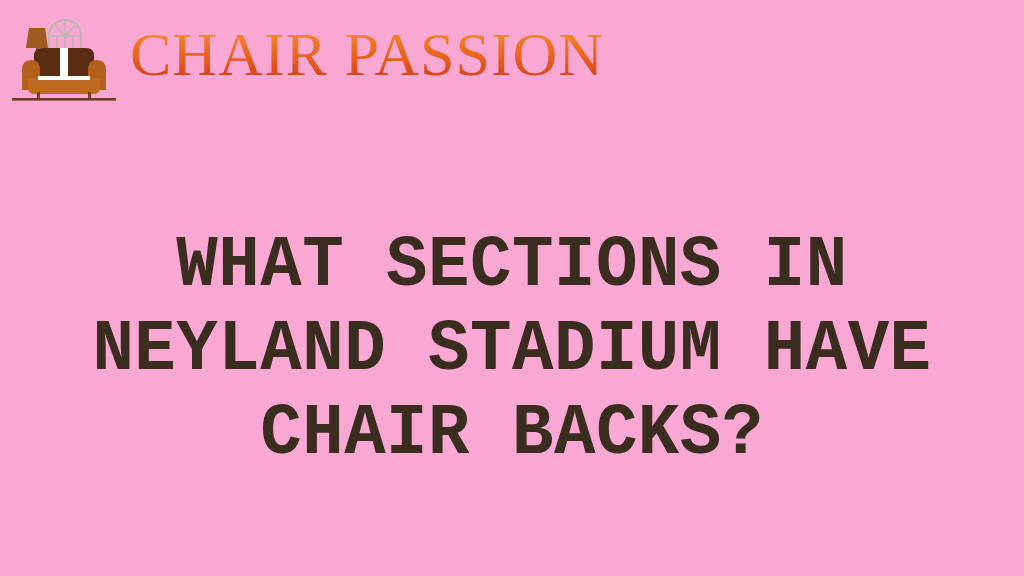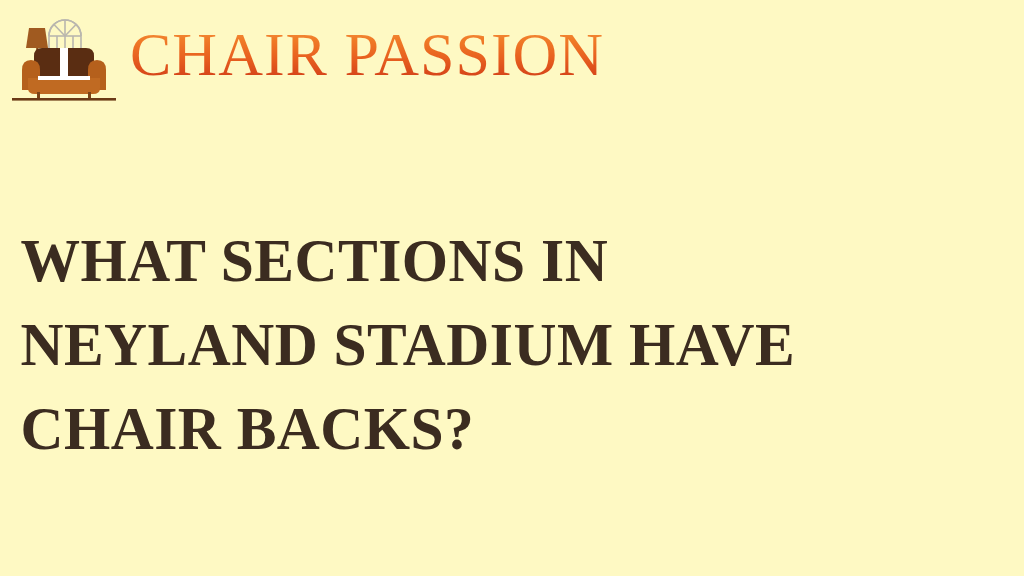--- a/index.html
+++ b/index.html
@@ -13,21 +13,21 @@
     height: 576px;
     overflow: hidden;
     font-family: "Liberation Sans", sans-serif;
     -webkit-font-smoothing: antialiased;
   }
 
   .page {
     position: relative;
     width: 1024px;
     height: 576px;
-    background: #fef9c3;
+    background: #f9a8d4;
   }
 
   
   .brand {
     position: absolute;
     left: 8px;
     top: 2px;
     display: flex;
     align-items: center;
     height: 104px;
@@ -59,24 +59,25 @@
     color: transparent;
     -webkit-text-fill-color: transparent;
   }
 
   
   .headline {
     position: absolute;
     left: 0;
     top: 176px;
     width: 1024px;
+    text-align: center;
     color: #3b2c20;
-    font-family: Liberation Serif, serif;
+    font-family: Liberation Mono, monospace;
     font-weight: 700;
-    font-size: 62px;
+    font-size: 72px;
     line-height: 84px;
     letter-spacing: 0.5px;
     text-transform: uppercase;
   }
   .headline-line {
     display: block;
     white-space: nowrap;
     transform: scaleX(0.96);
   }
 </style>

